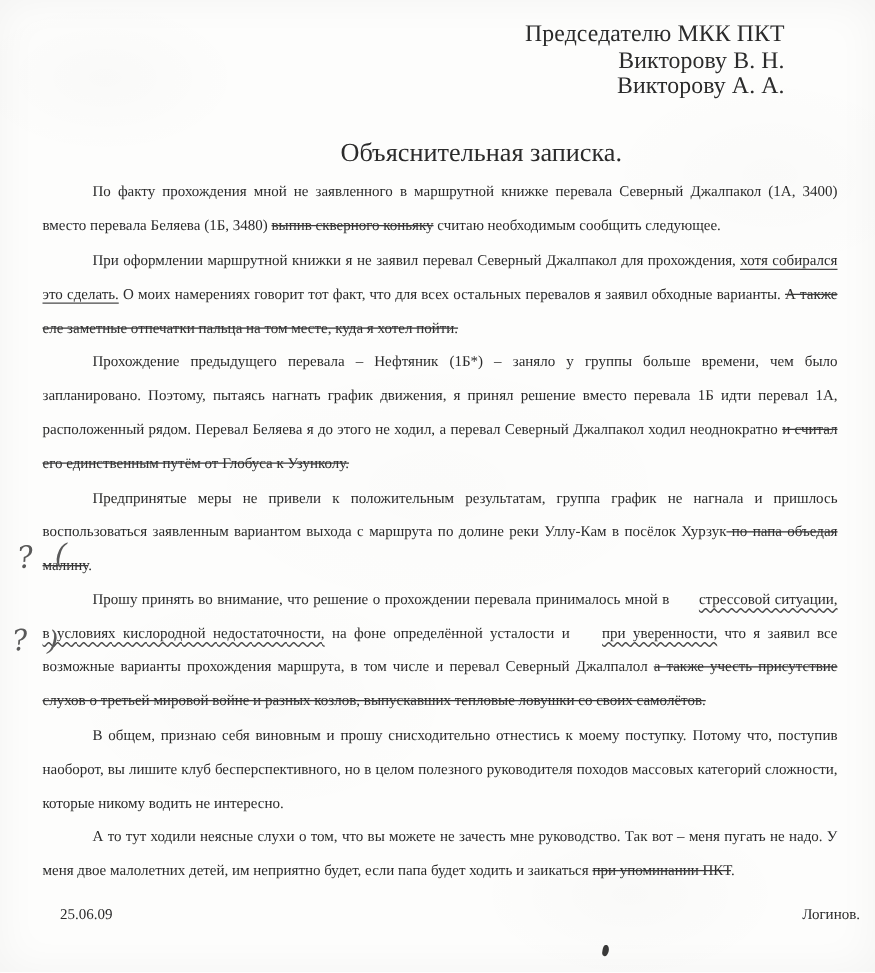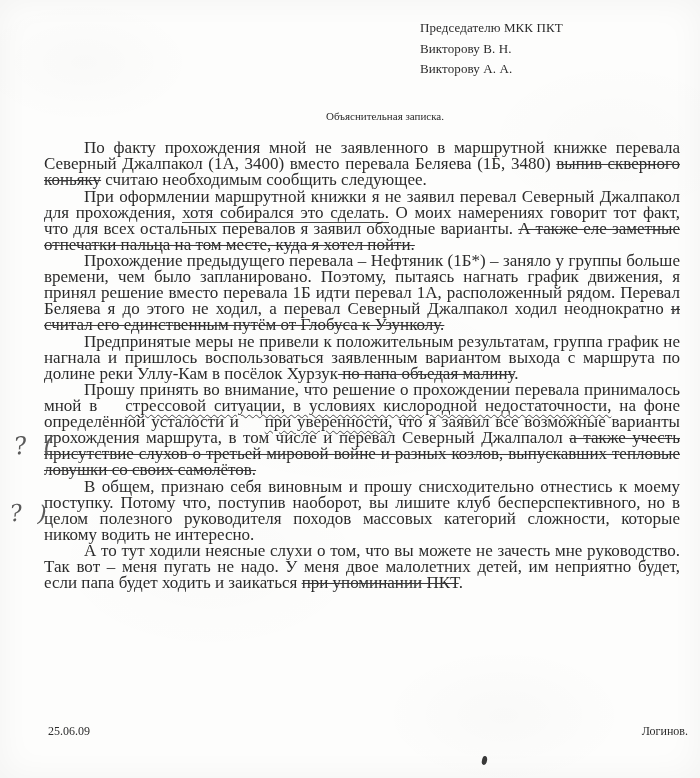--- a/index.html
+++ b/index.html
@@ -32,44 +32,45 @@
     position: absolute;
     inset: 0;
     pointer-events: none;
     box-shadow: inset 0 0 34px rgba(0,0,0,0.045);
   }
 
   .addressee {
     position: absolute;
     left: 420px;
     top: 18px;
-    font-size: 13px;
+    font-size: 19px;
     line-height: 20.6px;
     letter-spacing: 0.1px;
+    text-align: right;
   }
   .addressee div { white-space: nowrap; }
 
   .doc-title {
     position: absolute;
     left: 0;
     top: 110px;
     width: 700px;
     text-align: center;
-    font-size: 11px;
+    font-size: 21px;
     padding-left: 70px;
     box-sizing: border-box;
   }
 
   .body-block {
     position: absolute;
-    left: 44px;
+    left: 34px;
     top: 140px;
     width: 636px;
-    font-size: 17px;
-    line-height: 16px;
+    font-size: 12px;
+    line-height: 27px;
     text-align: justify;
     text-justify: inter-word;
   }
   .para {
     margin: 0 0 0.5px 0;
     text-indent: 40px;
   }
 
   
   .strike {

